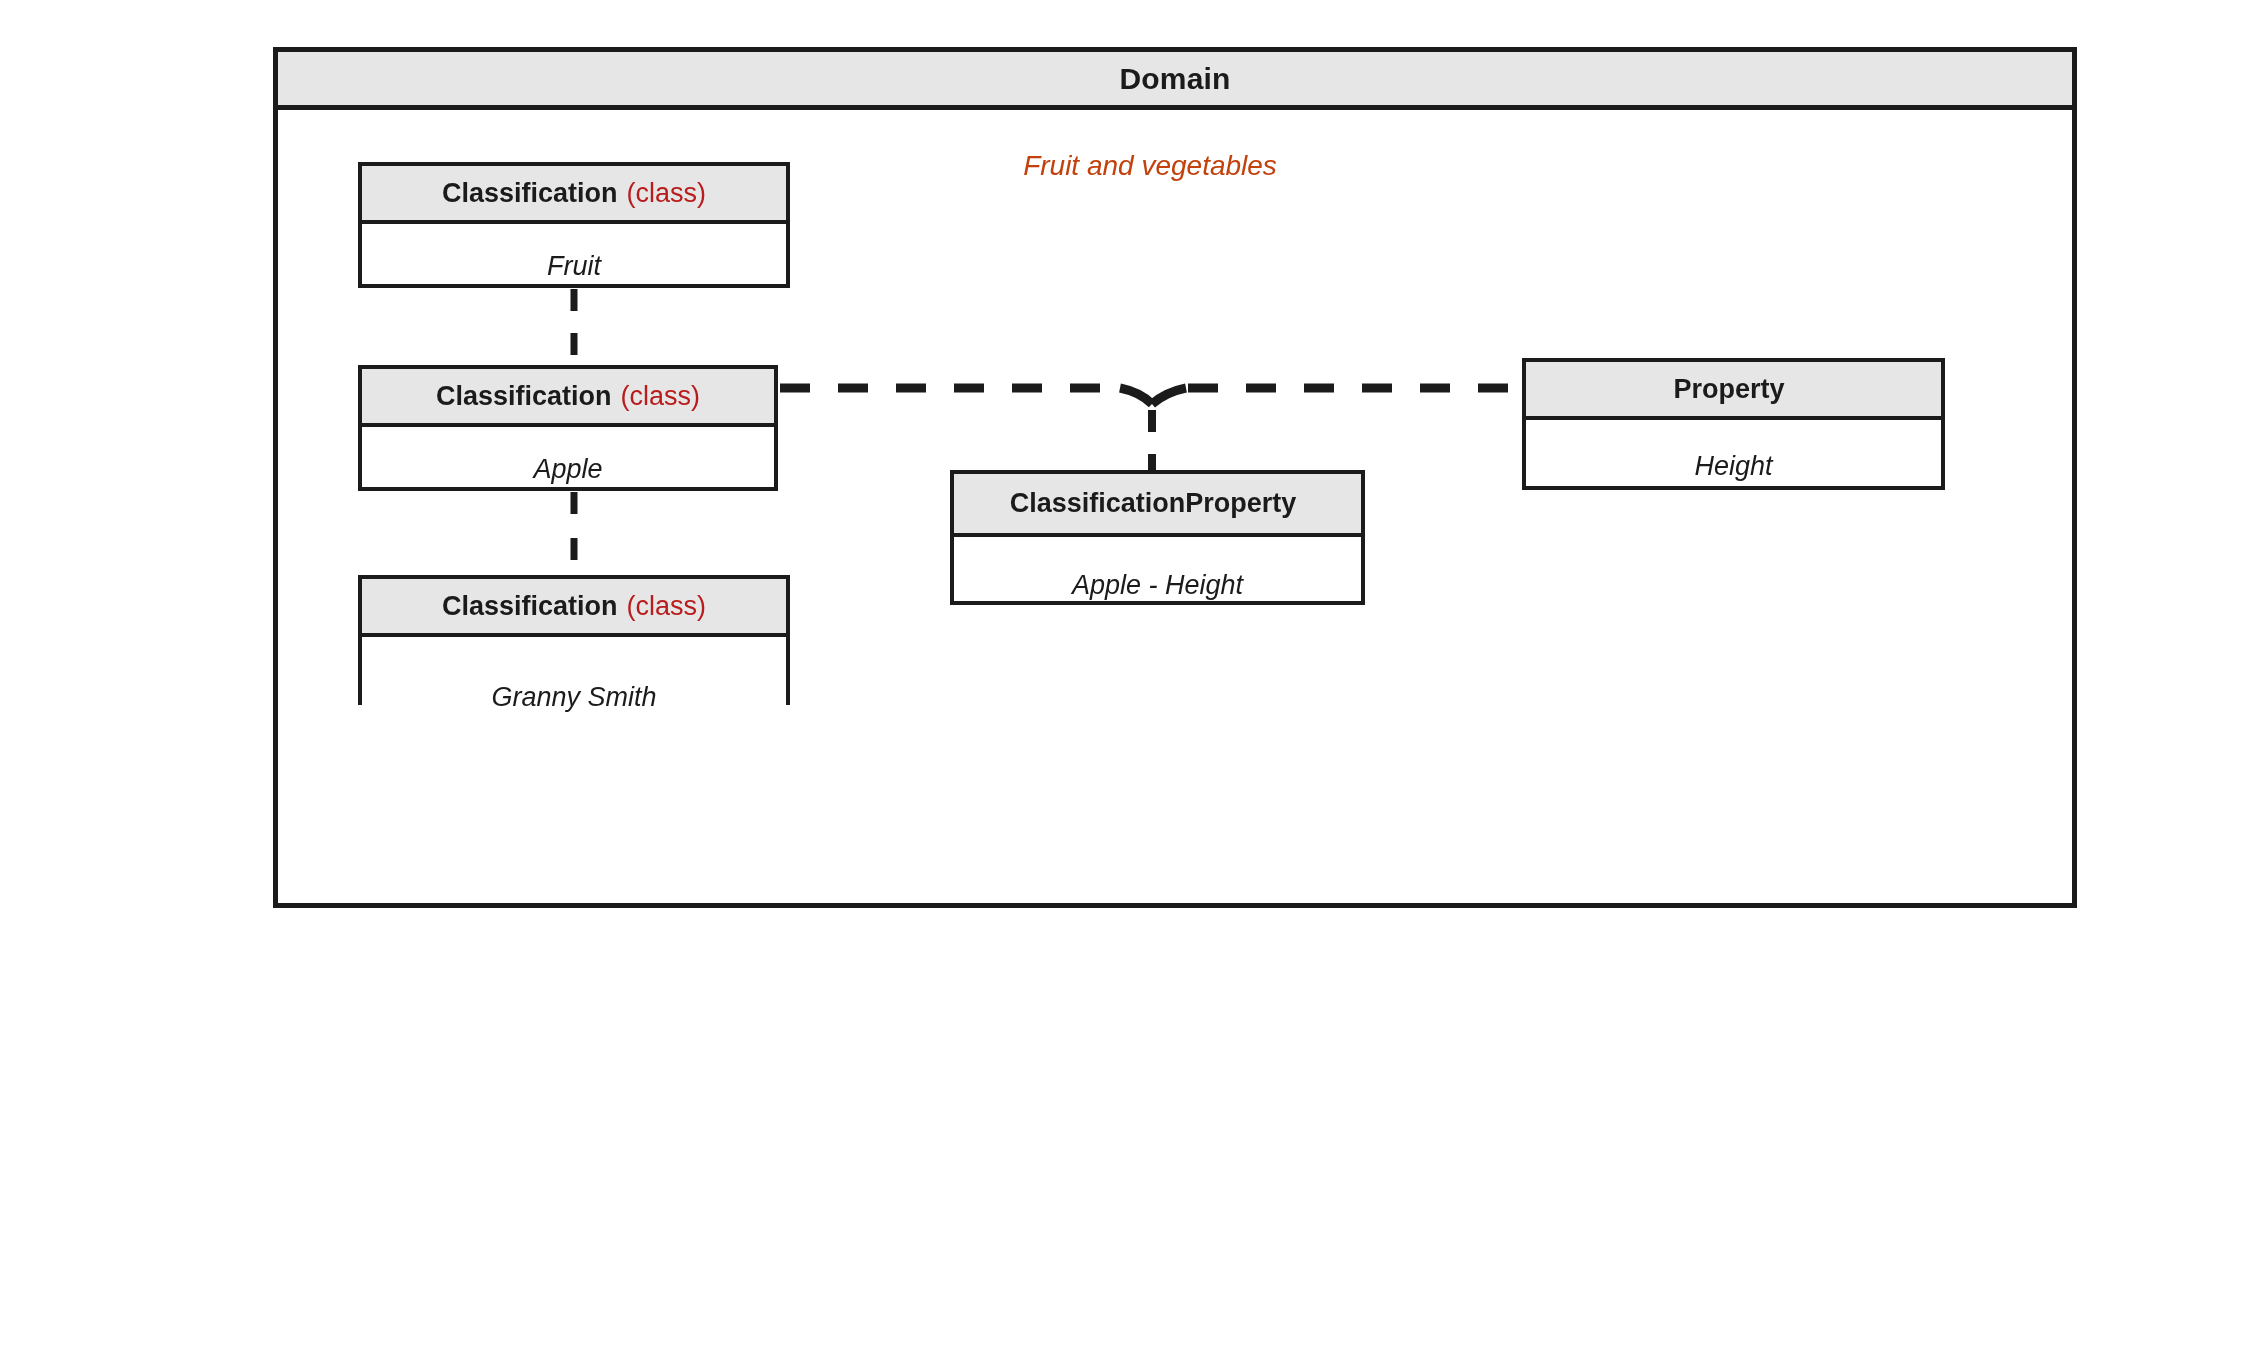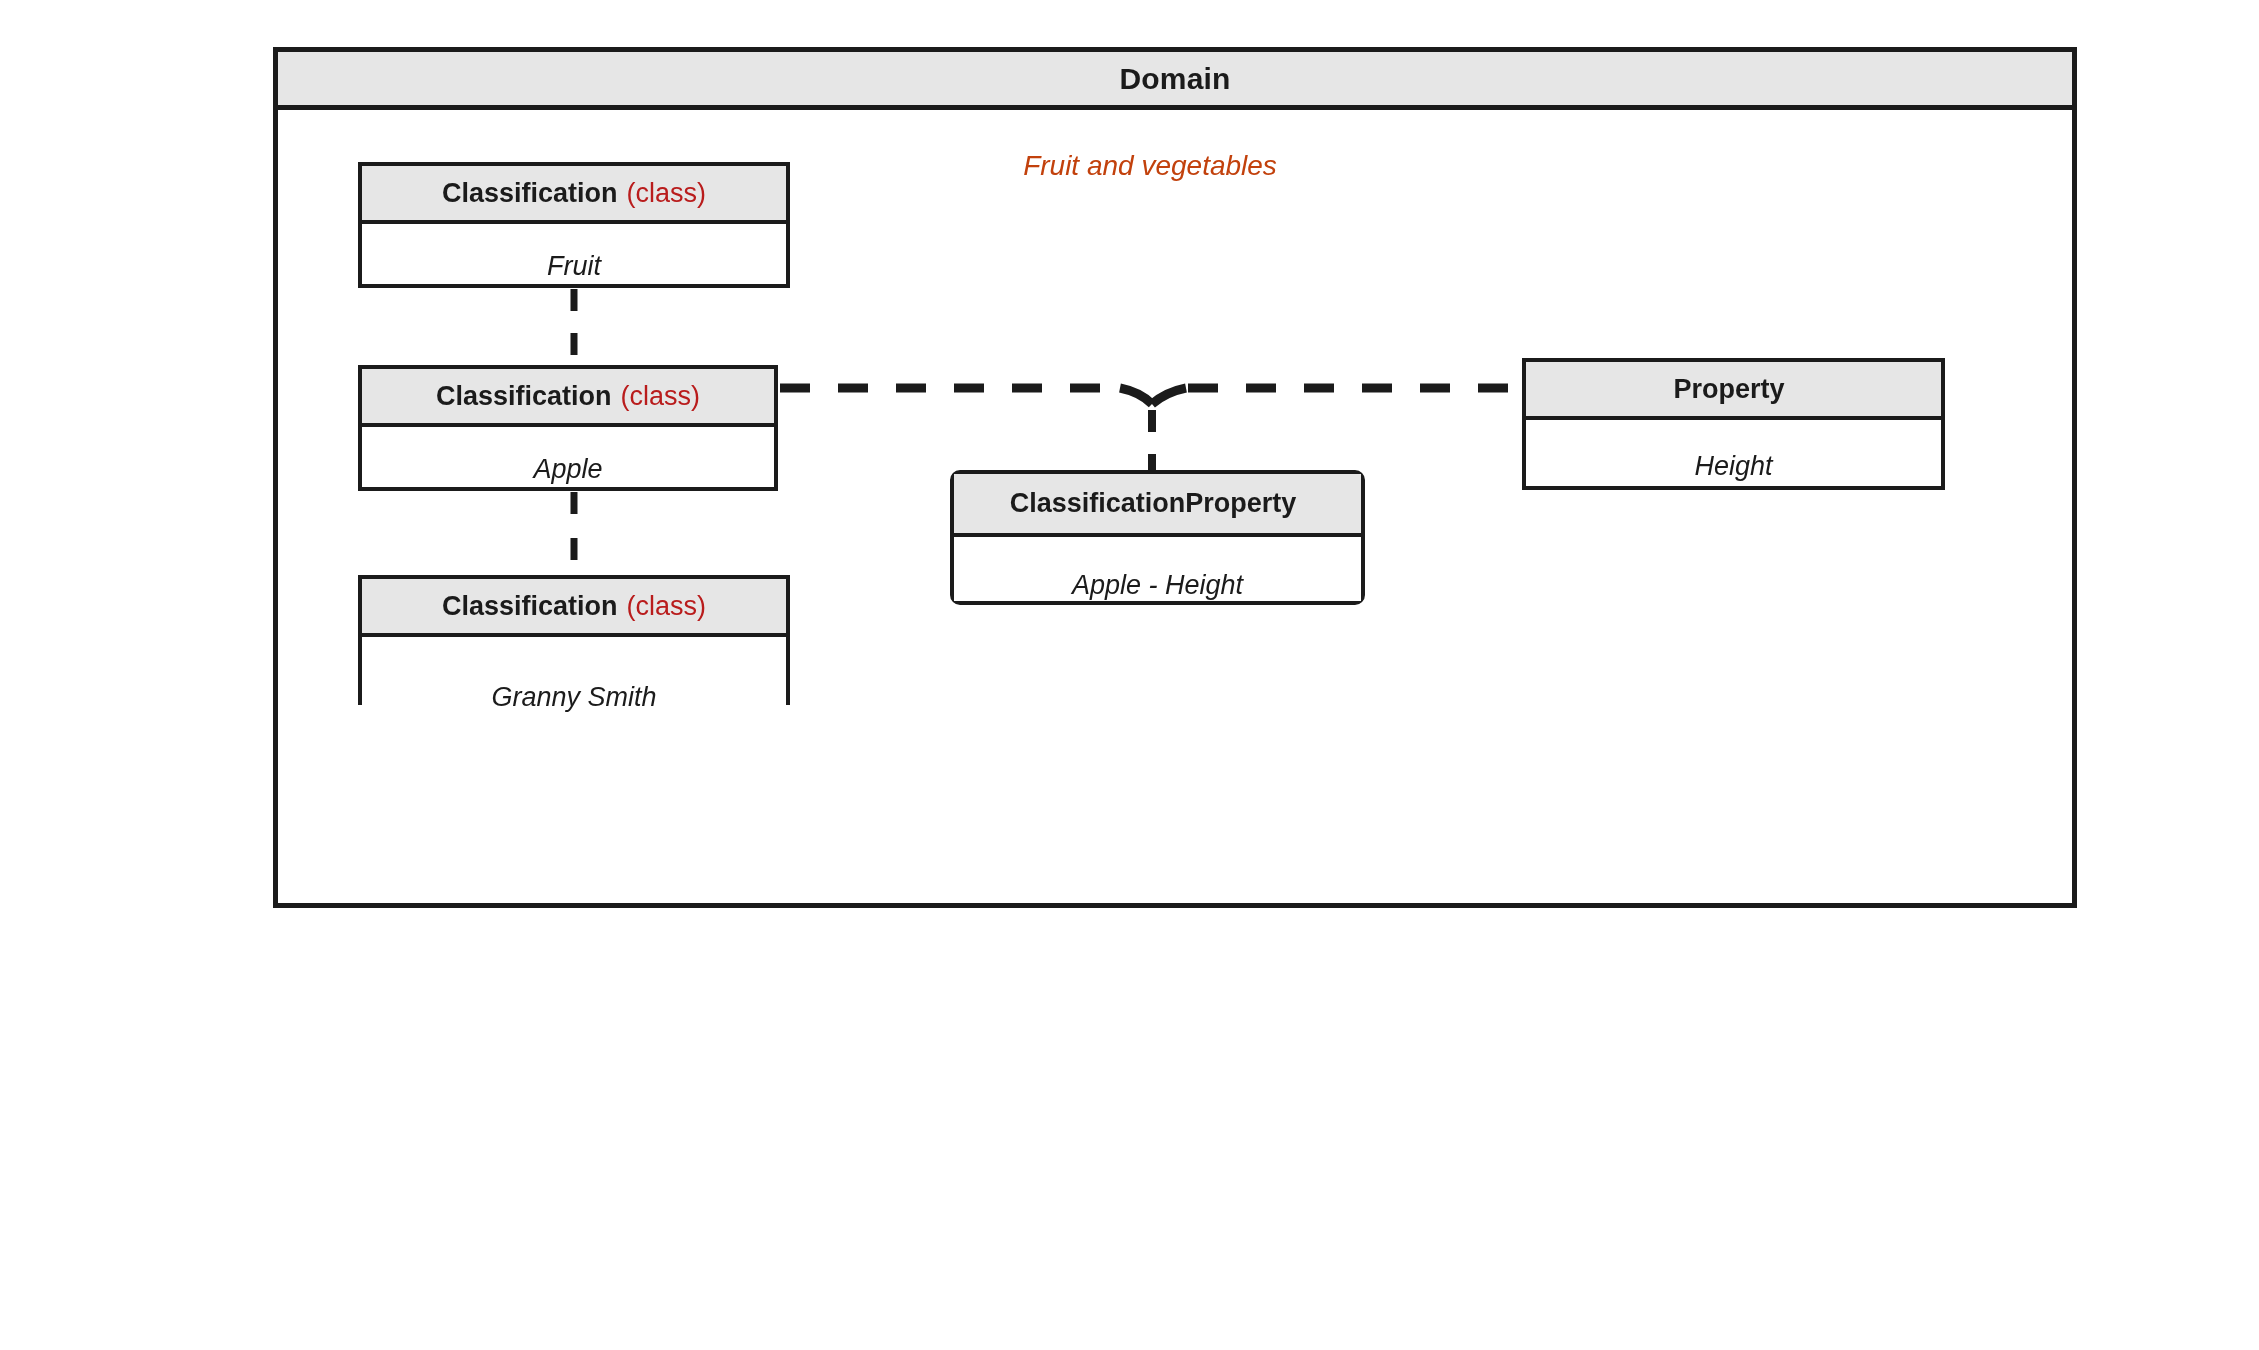--- a/index.html
+++ b/index.html
@@ -102,21 +102,21 @@
   .uml-instance {
     font-size: 27px;
     font-style: italic;
     color: #1b1b1b;
   }
 
   
   #box-fruit      { left: 358px; top: 162px; width: 432px; height: 126px; }
   #box-apple      { left: 358px; top: 365px; width: 420px; height: 126px; }
   #box-granny     { left: 358px; top: 575px; width: 432px; height: 130px; }
-  #box-classprop  { left: 950px; top: 470px; width: 415px; height: 135px; border-radius: 10px; }
+  #box-classprop  { left: 950px; top: 470px; width: 415px; height: 135px; }
   #box-property   { left: 1522px; top: 358px; width: 423px; height: 132px; }
 
   #box-fruit .uml-box-header,
   #box-apple .uml-box-header,
   #box-granny .uml-box-header,
   #box-property .uml-box-header { height: 58px; }
   #box-classprop .uml-box-header { height: 63px; }
   #box-classprop .uml-box-body { height: 64px; }
   #box-granny .uml-box-body { height: 76px; }
   #box-property .uml-box-body { height: 62px; }

